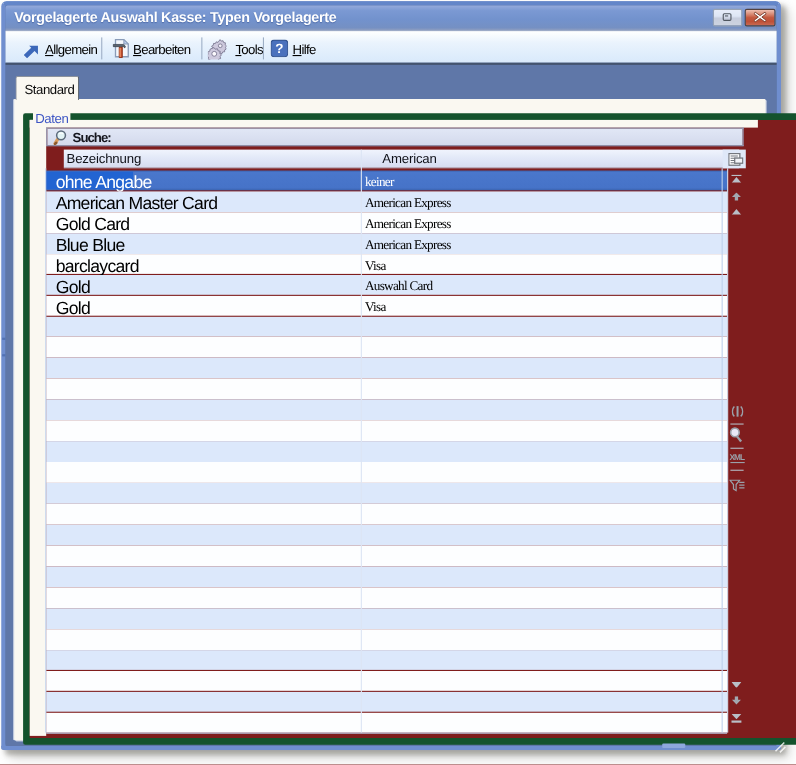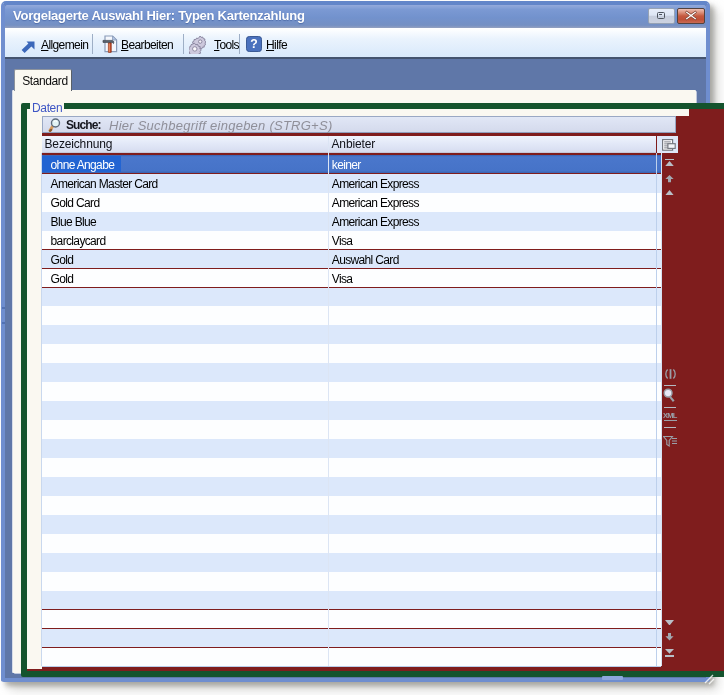--- a/index.html
+++ b/index.html
@@ -35,39 +35,39 @@
   border-radius:1px;box-shadow:-1px 0 0 rgba(255,255,255,.75), 1px 1px 0 rgba(255,255,255,.6);}
 #grp{position:absolute;left:8px;top:13px;width:663.5px;height:561.5px;border:6px solid #14532d;border-radius:2px;background:#7f1d1d;padding-left:36px;}
 #grp-label{position:absolute;z-index:3;left:3px;top:-8px;background:#faf8f1;padding:0 2px;font-size:12px;color:#3e56c5;letter-spacing:-0.35px;}
 .cream{background:#faf8f1;}
 #search{position:absolute;left:15px;top:7px;width:632px;height:15px;
   border:1px solid #9aa8c4;border-bottom-color:#8fa0bd;
   background:linear-gradient(180deg,#e1e7f6 0%,#d9dff0 60%,#d4daec 100%);}
 #search .su{position:absolute;left:23px;top:1px;font-size:12px;font-weight:bold;color:#15161e;letter-spacing:-0.9px;}
 #search .ph{position:absolute;left:66px;top:0.5px;font-size:13px;font-style:italic;color:#8f8f99;letter-spacing:0.25px;white-space:nowrap;}
 #grid{position:absolute;left:15px;top:26.5px;width:618.5px;height:534.5px;}
-#hdr{position:absolute;left:0;top:0;width:613.5px;height:16.5px;
+#hdr{position:absolute;left:16px;top:0;width:613.5px;height:16.5px;
   background:linear-gradient(180deg,#f0f4fd 0%,#e3e9f8 45%,#dbe1f3 80%,#d7dcee 100%);
   border-bottom:1px solid #c5c8d8;}
 #hdr .t1{position:absolute;left:2.5px;top:1.5px;font-size:12px;color:#101118;letter-spacing:-0.15px;}
 #hdr .t2{position:absolute;left:289.5px;top:1.5px;font-size:12px;color:#101118;letter-spacing:-0.15px;}
 #colchooser{position:absolute;left:614.5px;top:0;width:21px;height:17.5px;background:#dfe8f8;}
 .row{position:absolute;left:0;width:618.5px;height:19px;}
-.row .c1{position:absolute;left:8.6px;top:3px;font-size:12px;color:#000;letter-spacing:-0.65px;white-space:nowrap;}
-.row .c2{position:absolute;left:289.8px;top:3px;font-size:12px;color:#000;letter-spacing:-0.65px;white-space:nowrap;}
+.row .c1{position:absolute;left:8.6px;top:3px;font-size:16px;color:#000;letter-spacing:-0.65px;white-space:nowrap;}
+.row .c2{position:absolute;left:289.8px;top:3px;font-size:12px;color:#000;letter-spacing:-0.65px;white-space:nowrap;font-family:Liberation Serif, serif;}
 .rb{background:#dce8fb;}
 .rw{background:#fdfeff;}
 #selrow{background:linear-gradient(180deg,#3a62ae 0%,#4a77cc 10%,#4673c8 88%,#3a62ae 100%);}
 #selcell{position:absolute;left:0px;top:1.5px;width:78.5px;height:15.5px;background:#2264d2;}
 #selrow .c1,#selrow .c2{color:#ffffff;}
 .vl{position:absolute;width:1px;}
 </style></head><body>
 <div id="win" class="ab">
  <div id="title" class="ab">
-      <span class="txt">Vorgelagerte Auswahl Hier: Typen Kartenzahlung</span>
+      <span class="txt">Vorgelagerte Auswahl Kasse: Typen Vorgelagerte</span>
   <div id="btn-max" class="tbtn">
         <div class="g"></div>
       </div>
   <div id="btn-close" class="tbtn">
         <svg width="12" height="11" viewBox="0 0 12 11">
           <path d="M1.5 1 L6 4.2 L10.5 1 L11.5 2.6 L7.6 5.5 L11.5 8.4 L10.5 10 L6 6.8 L1.5 10 L0.5 8.4 L4.4 5.5 L0.5 2.6 Z" fill="#ffffff" stroke="#7e4435" stroke-width="0.9"></path>
         </svg>
       </div>
  </div>
  <div id="toolbar" class="ab">
@@ -111,26 +111,25 @@
     <div class="ab cream" style="left:0;top:0;width:662px;height:7px;"></div>
     <div class="ab cream" style="left:0;top:0;width:15px;height:560px;"></div>
     <div id="search">
      <svg class="ab" style="left:5px;top:0px" width="13" height="15" viewBox="0 0 13 15">
       <path d="M4.5 9.5 L2 13.5" stroke="#d89c5e" stroke-width="3" stroke-linecap="round"></path>
       <path d="M3.2 12.8 L2 13.8" stroke="#8a5a30" stroke-width="2.2" stroke-linecap="round"></path>
       <circle cx="7.5" cy="6" r="4" fill="#e2f3f5" stroke="#5d6b7c" stroke-width="1.4"></circle>
       <path d="M5.8 4.6 a2.6 2.6 0 0 1 3.4 0" stroke="#ffffff" stroke-width="1" fill="none"></path>
      </svg>
      <span class="su">Suche:</span>
-            <span class="ph">Hier Suchbegriff eingeben (STRG+S)</span>
     </div>
     <div id="grid">
      <div id="hdr">
               <span class="t1">Bezeichnung</span>
-              <span class="t2">Anbieter</span>
+              <span class="t2">American</span>
             </div>
      <div id="colchooser">
       <svg class="ab" style="left:5px;top:3.5px" width="14" height="12" viewBox="0 0 14 12">
        <rect x="0.6" y="0.6" width="10" height="10.6" fill="#fdfdfe" stroke="#73777e" stroke-width="1.15"></rect>
        <path d="M2.2 2.9 h6.6 M2.2 4.9 h6.6 M2.2 6.9 h6.6 M2.2 8.9 h6.6" stroke="#73777e" stroke-width="0.95"></path>
        <rect x="5.9" y="4.7" width="7.3" height="4.7" fill="#f2f4f8" stroke="#73777e" stroke-width="1.15"></rect>
       </svg>
      </div>
      <div class="row" id="selrow" style="top:19.3px;height:18.2px;">
               <div id="selcell"></div>

